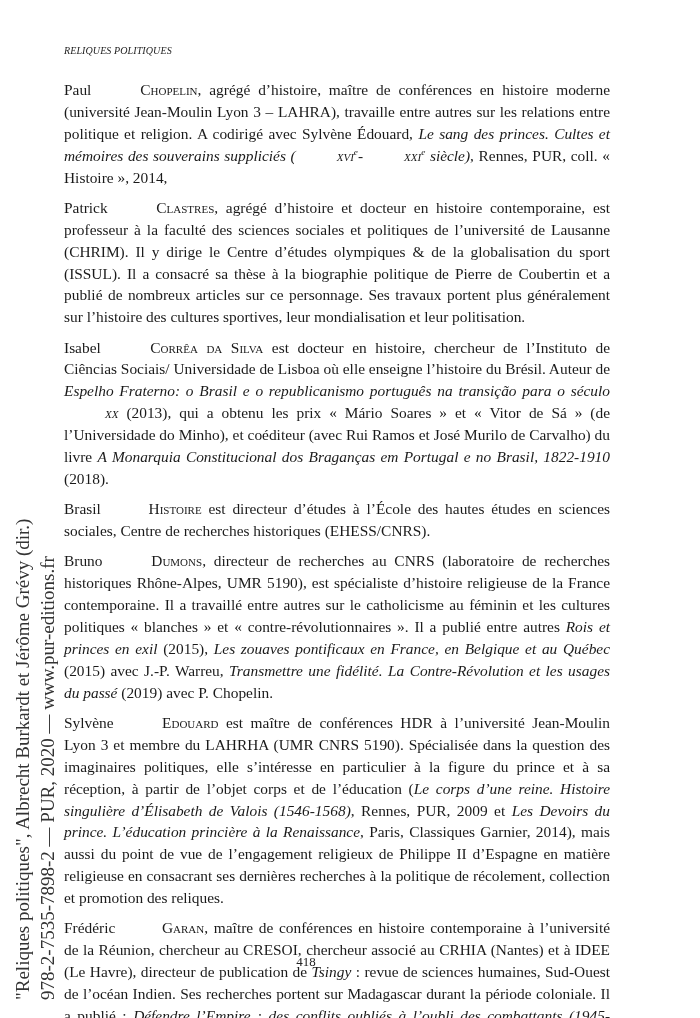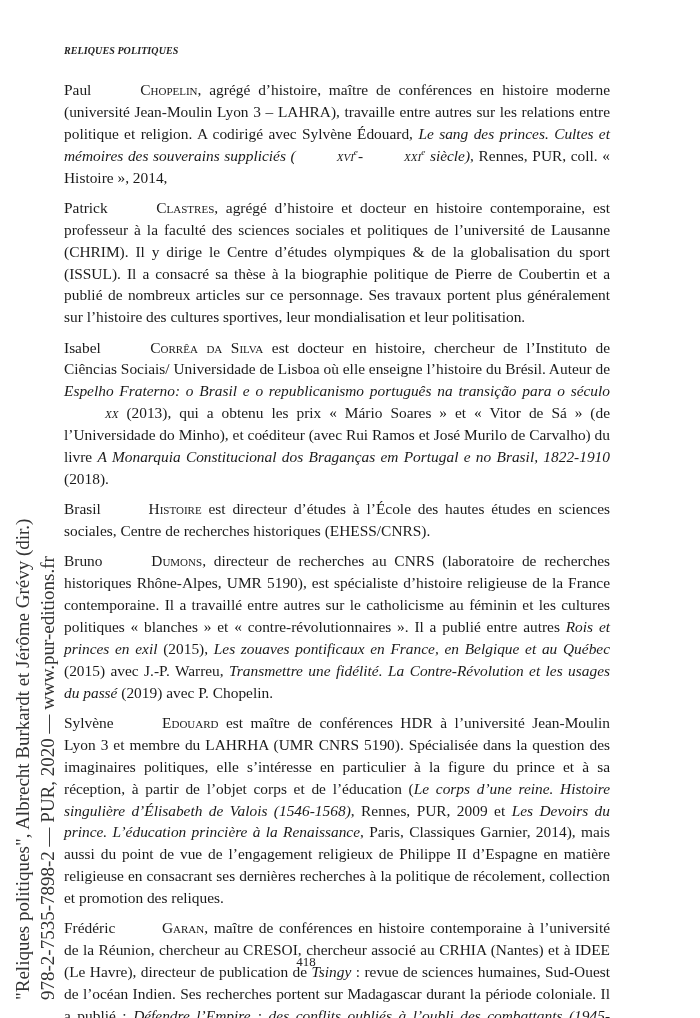--- a/index.html
+++ b/index.html
@@ -3,21 +3,21 @@
 <meta charset="utf-8">
 <style>
   html, body { margin: 0; padding: 0; background: #ffffff; }
   body { width: 700px; height: 1018px; position: relative; overflow: hidden; }
   .page {
     position: absolute; left: 0; top: 0; width: 700px; height: 1018px; background: #fff;
     font-family: "Liberation Serif", "DejaVu Serif", serif; color: #1a1a1a;
   }
   .running-head {
     position: absolute; left: 64px; top: 45px;
-    font-size: 10px; font-style: italic; letter-spacing: 0.1px; color: #222; font-weight: bold;
+    font-size: 10px; font-style: italic; letter-spacing: 0.1px; color: #222;
   }
   .body-text {
     position: absolute; left: 64px; top: 79px; width: 546px;
     font-size: 15.4px; line-height: 21.9px; text-align: justify;
   }
   .bio { margin: 0 0 8.3px 0; hyphens: manual; }
   .sc { font-variant: small-caps; margin-left: 41px; }
   .it { font-style: italic; }
   .sup { font-size: 0.6em; vertical-align: super; line-height: 0; }
   .folio {

